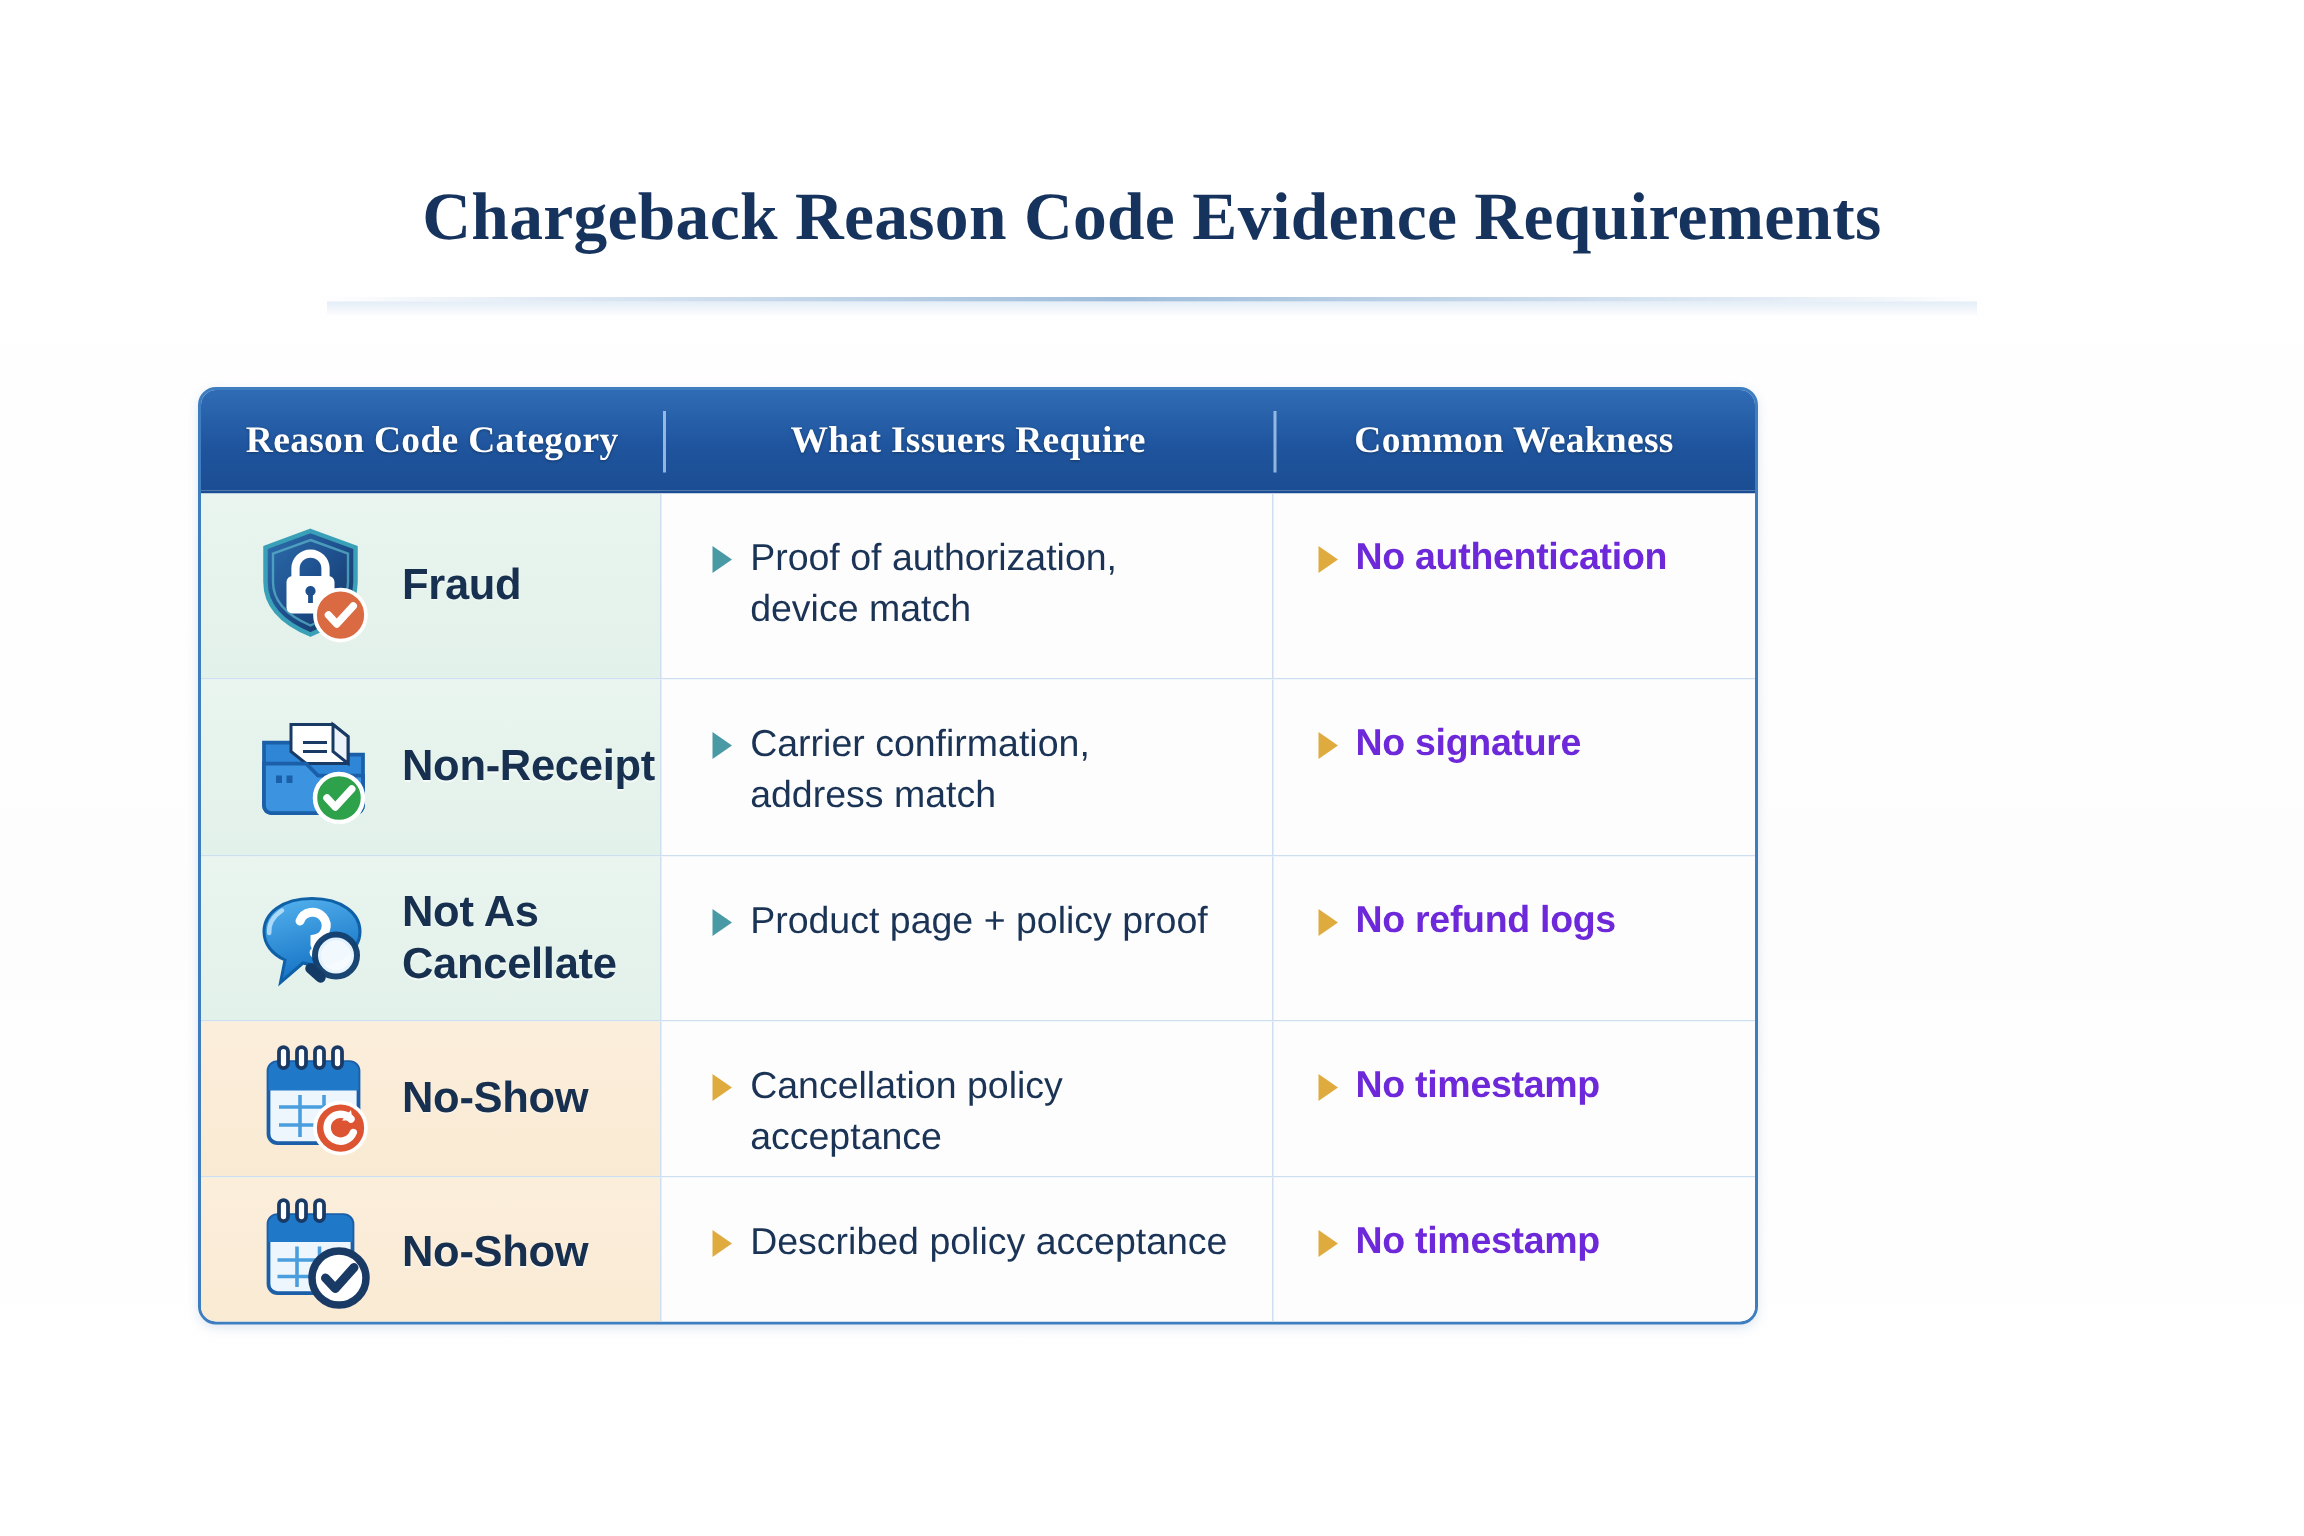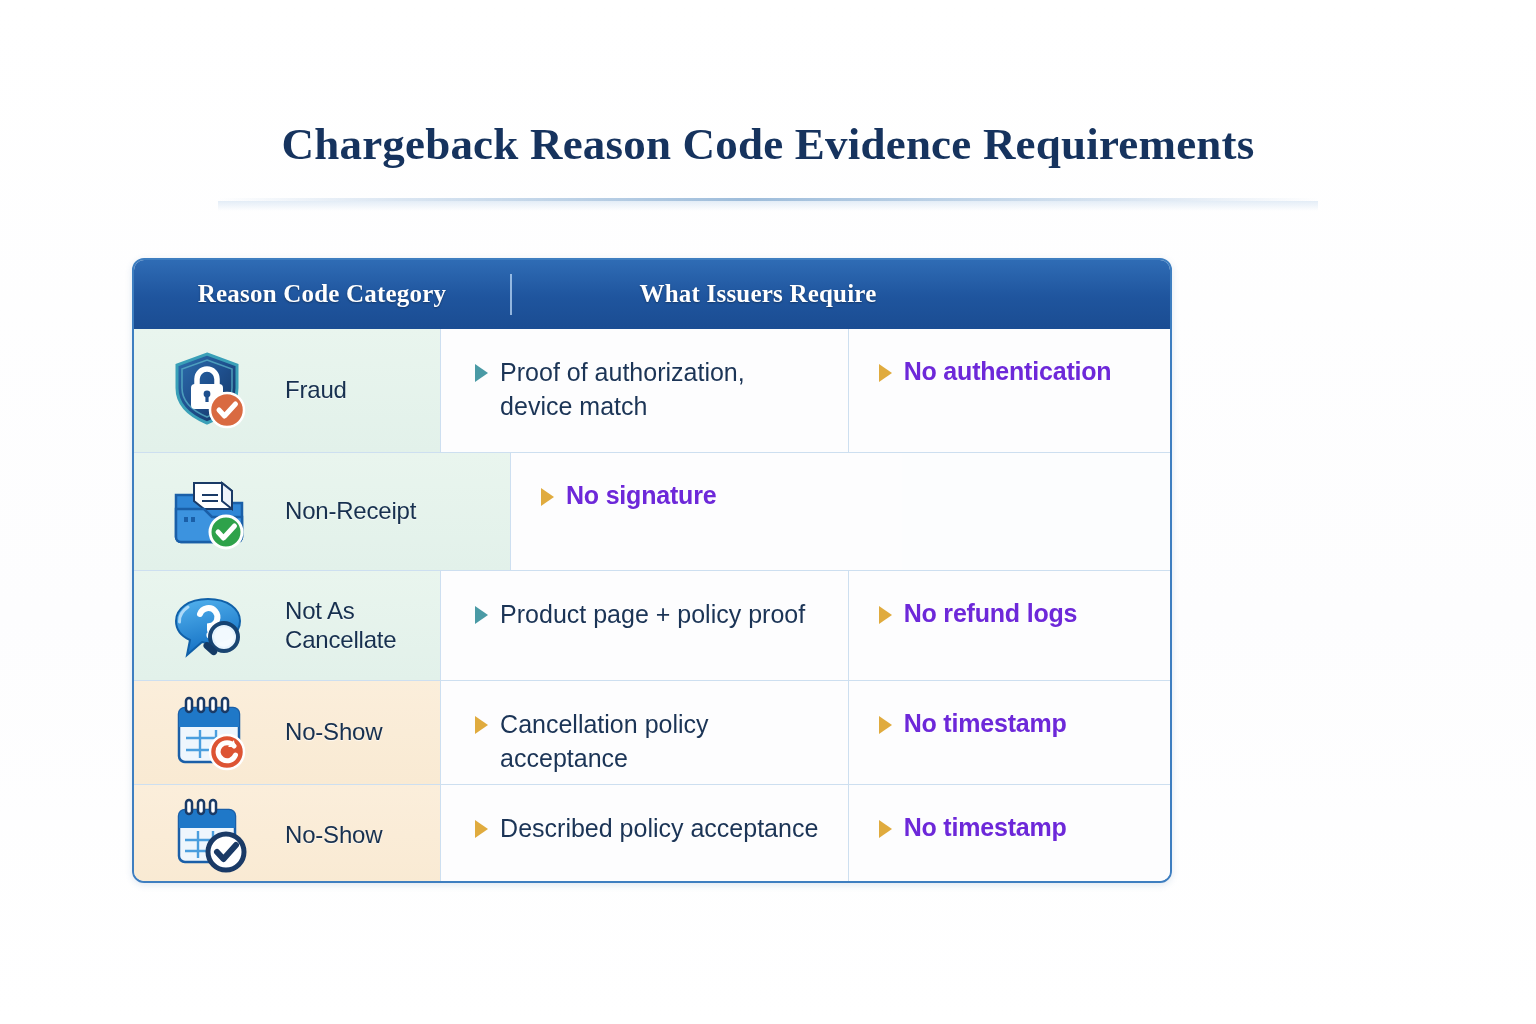--- a/index.html
+++ b/index.html
@@ -124,27 +124,26 @@
     padding: 26px 18px 0 30px;
     border-left: 1px solid #cddff0;
     background: #fdfdfe;
   }
 
   .tint-green { background: linear-gradient(180deg, #e9f5ee 0%, #e2f1ea 100%); }
   .tint-peach { background: linear-gradient(180deg, #fbeedb 0%, #f9ead3 100%); }
 
   .cat-label {
     font-family: "Liberation Sans", sans-serif;
-    font-size: 24px;
-    font-weight: 400;
+    font-size: 29px;
+    font-weight: 700;
     color: #17304f;
     line-height: 1.18;
     letter-spacing: -0.2px;
     text-shadow: 0 1px 1px rgba(255,255,255,0.7);
-    margin-left: 17px;
   }
 
   .bullet-line { display: flex; align-items: flex-start; gap: 12px; }
   .tri {
     flex: 0 0 auto;
     width: 0; height: 0;
     margin-top: 9px;
     border-top: 9px solid transparent;
     border-bottom: 9px solid transparent;
     border-left: 13px solid #4a9aa5;
@@ -179,20 +178,21 @@
     <div class="title">Chargeback Reason Code Evidence Requirements</div>
   </div>
   <div class="title-rule"></div>
   <div class="title-rule-glow"></div>
 
   <div class="table">
 
     <div class="thead">
       <div class="th c1">Reason Code Category</div>
       <div class="th c2">What Issuers Require</div>
+      <div class="th c3">Common Weakness</div>
     </div>
 
     <div class="row" style="height:124px">
       <div class="cell c1 tint-green">
         <svg class="icon" viewBox="0 0 86 86">
           <defs>
             <linearGradient id="shg" x1="0" y1="0" x2="1" y2="1">
               <stop offset="0" stop-color="#2e6fae"></stop>
                 <stop offset="0.5" stop-color="#1e4f8d"></stop>
                 <stop offset="1" stop-color="#14335f"></stop>
@@ -231,20 +231,26 @@
           <path d="M56 14 l10 8 v18 l-10 -8 Z" fill="#eef3f9" stroke="#1a3a66" stroke-width="2"></path>
           <line x1="36" y1="26" x2="52" y2="26" stroke="#1a3a66" stroke-width="2"></line>
           <line x1="36" y1="32" x2="52" y2="32" stroke="#1a3a66" stroke-width="2"></line>
           <path d="M10 40 h28 l8 8 h30 v20 a5 5 0 0 1 -5 5 H15 a5 5 0 0 1 -5 -5 Z" fill="#3c93df" stroke="#1a5fa8" stroke-width="2.5"></path>
           <rect x="18" y="48" width="4" height="5" fill="#1a5fa8"></rect>
           <rect x="25" y="48" width="4" height="5" fill="#1a5fa8"></rect>
           <circle cx="60" cy="63" r="16" fill="#2ea24a" stroke="#ffffff" stroke-width="3"></circle>
           <path d="M52 63 l5.5 6 l11 -12" fill="none" stroke="#ffffff" stroke-width="5" stroke-linecap="round" stroke-linejoin="round"></path>
         </svg>
         <span class="cat-label">Non-Receipt</span>
+      </div>
+      <div class="cell c2">
+        <div class="bullet-line">
+          <span class="tri"></span>
+          <span class="req-text">Carrier confirmation, address match</span>
+        </div>
       </div>
       <div class="cell c3">
         <div class="bullet-line">
           <span class="tri gold"></span>
           <span class="weak-text">No signature</span>
         </div>
       </div>
     </div>
 
     <div class="row" style="height:110px">

